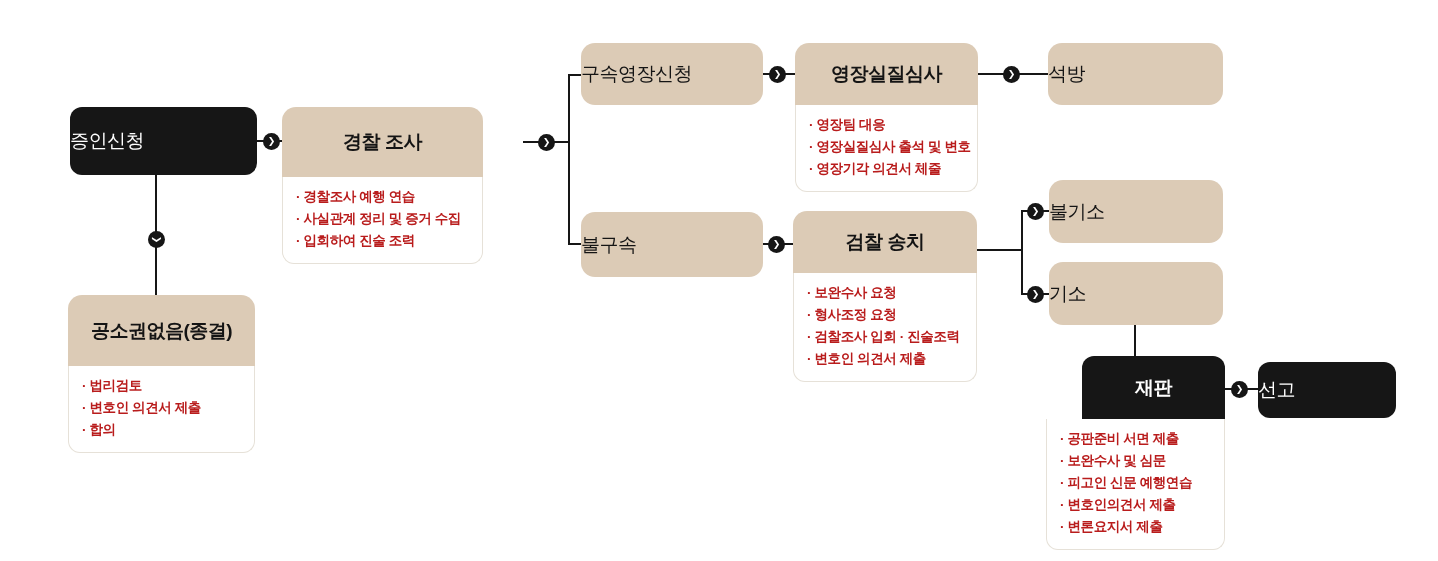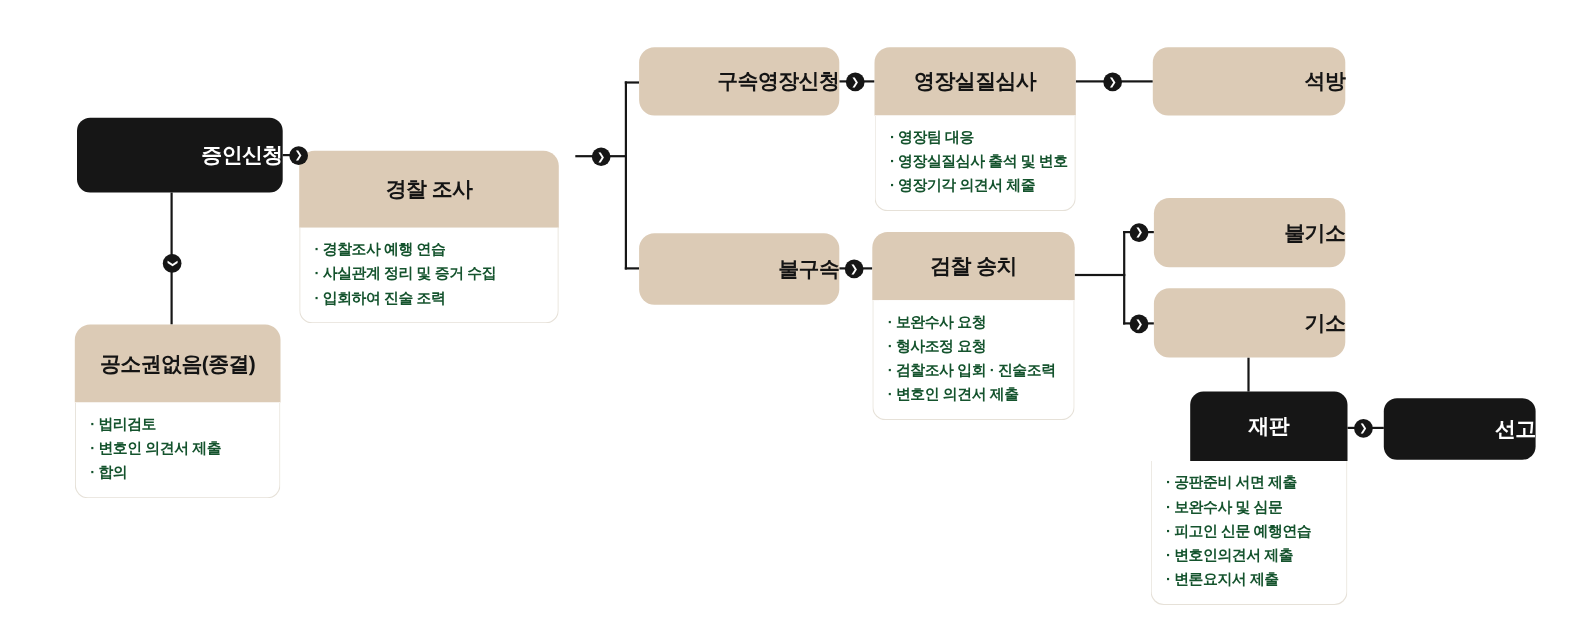--- a/index.html
+++ b/index.html
@@ -2,40 +2,40 @@
 <html><head>
 <meta charset="utf-8">
 <style>
   html,body { margin:0; padding:0; background:#ffffff; }
   .canvas {
     position:relative; width:1438px; height:561px; background:#ffffff;
     font-family:"Liberation Sans","DejaVu Sans",sans-serif; overflow:hidden;
   }
   
   .node {
-    position:absolute; display:flex; align-items:center; justify-content:flex-end;
-    font-weight:700; font-size:19px; letter-spacing:-0.5px; box-sizing:border-box;
+    position:absolute; display:flex; align-items:center; justify-content:flex-start;
+    font-weight:400; font-size:19px; letter-spacing:-0.5px; box-sizing:border-box;
   }
   .node.tan   { background:#dccbb6; color:#141414; border-radius:14px; }
   .node.black { background:#161616; color:#ffffff; border-radius:12px; }
   
   .card { position:absolute; box-sizing:border-box; }
   .card .hd {
     display:flex; align-items:center; justify-content:center;
     font-weight:800; font-size:19px; letter-spacing:-0.5px;
     border-radius:14px 14px 0 0; box-sizing:border-box;
   }
   .hd.tan   { background:#dccbb6; color:#141414; }
   .hd.black { background:#161616; color:#ffffff; }
   .card .bd {
     background:#ffffff; border:1px solid #e6e1d8; border-top:none;
     border-radius:0 0 12px 12px; padding:9px 10px 11px 13px; box-sizing:border-box;
   }
   .bi {
-    font-size:13.5px; font-weight:600; color:#14532d;
+    font-size:13.5px; font-weight:600; color:#b91c1c;
     line-height:22px; letter-spacing:-0.4px; white-space:nowrap;
   }
   
   .hl { position:absolute; height:2px; background:#161616; }
   .vl { position:absolute; width:2px;  background:#161616; }
   
   .dot {
     position:absolute; width:17px; height:17px; border-radius:50%;
     background:#161616; display:flex; align-items:center; justify-content:center;
     z-index:3;
@@ -124,21 +124,21 @@
     <div class="hd tan" style="height:71px;">
       <span>공소권없음(종결)</span>
     </div>
     <div class="bd">
       <div class="bi">· 법리검토</div>
       <div class="bi">· 변호인 의견서 제출</div>
       <div class="bi">· 합의</div>
     </div>
   </div>
 
-  <div class="card" style="left:272px; top:107px; width:236px;margin-top:30px;">
+  <div class="card" style="left:282px; top:107px; width:201px;">
     <div class="hd tan" style="height:70px;">
       <span>경찰 조사</span>
     </div>
     <div class="bd">
       <div class="bi">· 경찰조사 예행 연습</div>
       <div class="bi">· 사실관계 정리 및 증거 수집</div>
       <div class="bi">· 입회하여 진술 조력</div>
     </div>
   </div>
 

